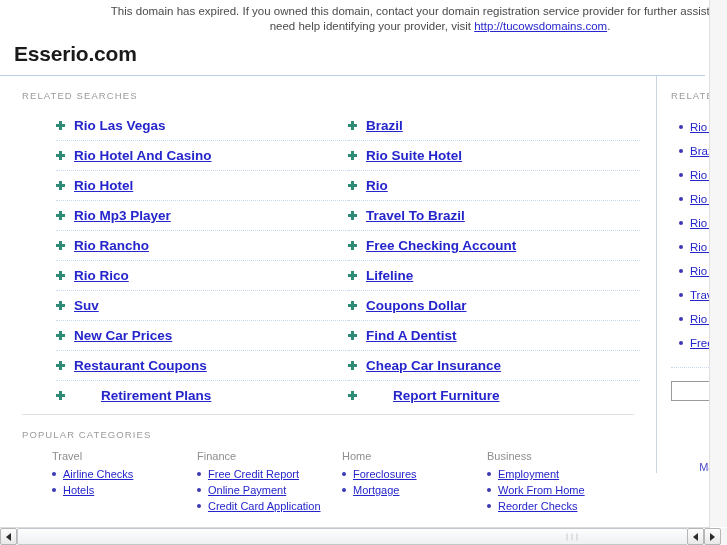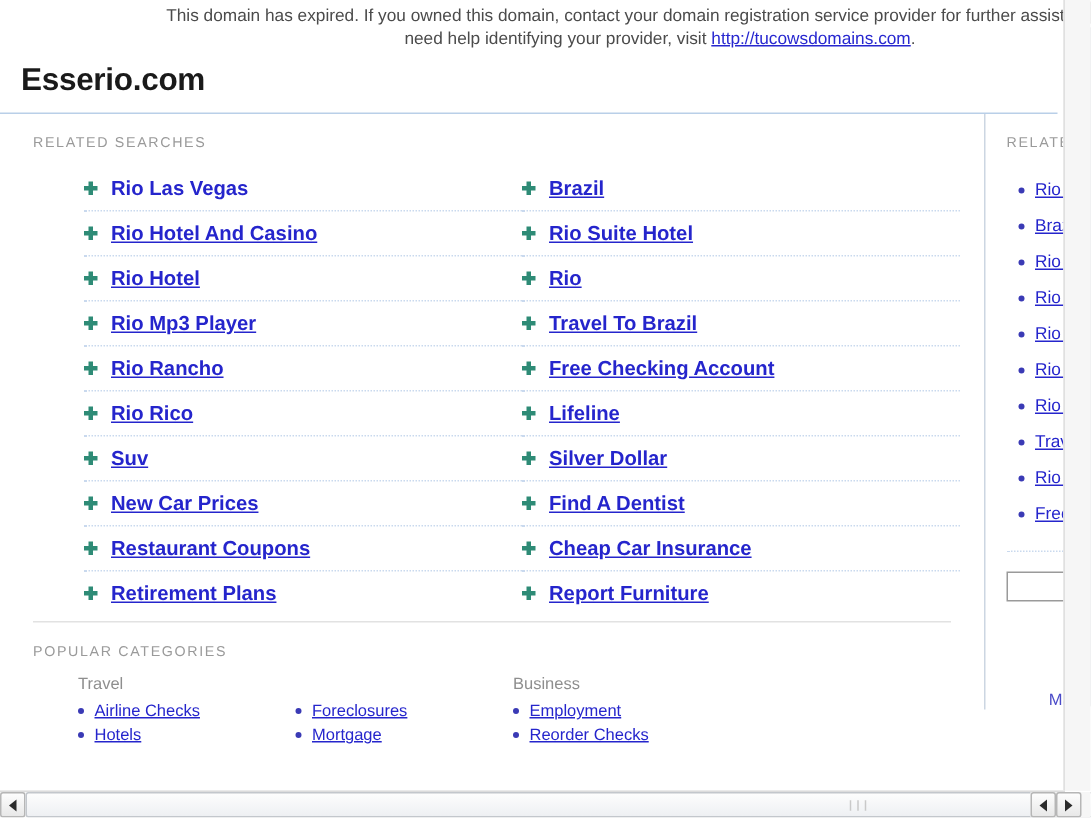--- a/index.html
+++ b/index.html
@@ -37,39 +37,39 @@
   }
 
   
   .rs-grid{display:flex;padding:10px 0 0 0;}
   .rs-col{width:292px;margin-left:56px;}
   .rs-col.second{margin-left:0px;}
   .rs-item{
     padding:5px 0 5px 0;border-bottom:1px dotted #c9d9ee;
     display:flex;align-items:center;height:19px;
   }
-  .rs-item:last-child{border-bottom:none;}
+  .rs-item:last-child{border-bottom:none;gap:27px;}
   .bullet-plus{
     width:9px;height:9px;position:relative;flex:0 0 9px;margin-right:9px;
   }
   .bullet-plus::before,.bullet-plus::after{
     content:"";position:absolute;background:#2e8b76;
   }
   .bullet-plus::before{left:3px;top:0;width:3px;height:9px;}
   .bullet-plus::after{left:0;top:3px;width:9px;height:3px;}
   .rs-link{
     color:#2525cc;font-size:13.5px;font-weight:bold;text-decoration:underline;
     white-space:nowrap;
   }
   .rs-link.nounder{text-decoration:none;}
 
   
   .pc-wrap{margin-top:4px;}
   .pc-rule{height:1px;background:#e2e2e2;margin:0 22px 0 22px;width:612px;}
-  .cat-grid{display:flex;padding:10px 0 0 52px;align-items:flex-end;}
+  .cat-grid{display:flex;padding:10px 0 0 52px;}
   .cat-col{width:145px;}
   .cat-head{color:#8e8e8e;font-size:11px;padding-bottom:4px;}
   .cat-item{display:flex;align-items:center;padding:2px 0 2px 0;}
   .dot{width:4px;height:4px;border-radius:50%;background:#3a3ab5;margin-right:7px;flex:0 0 4px;}
   .cat-link{color:#2525cc;font-size:11px;text-decoration:underline;white-space:nowrap;}
 
   
   .side-label{
     color:#9a9a9a;font-size:9.5px;letter-spacing:1.1px;padding:14px 0 0 14px;
   }
@@ -225,21 +225,21 @@
                 <div class="rs-item">
                   <span class="bullet-plus"></span>
                   <a href="#" class="rs-link">Free Checking Account</a>
                 </div>
                 <div class="rs-item">
                   <span class="bullet-plus"></span>
                   <a href="#" class="rs-link">Lifeline</a>
                 </div>
                 <div class="rs-item">
                   <span class="bullet-plus"></span>
-                  <a href="#" class="rs-link">Silver Dollar</a>
+                  <a href="#" class="rs-link">Coupons Dollar</a>
                 </div>
                 <div class="rs-item">
                   <span class="bullet-plus"></span>
                   <a href="#" class="rs-link">Find A Dentist</a>
                 </div>
                 <div class="rs-item">
                   <span class="bullet-plus"></span>
                   <a href="#" class="rs-link">Cheap Car Insurance</a>
                 </div>
                 <div class="rs-item">
@@ -258,34 +258,54 @@
                   <div class="cat-item">
                     <span class="dot"></span>
                     <a href="#" class="cat-link">Airline Checks</a>
                   </div>
                   <div class="cat-item">
                     <span class="dot"></span>
                     <a href="#" class="cat-link">Hotels</a>
                   </div>
                 </div>
                 <div class="cat-col">
+                  <div class="cat-head">Finance</div>
+                  <div class="cat-item">
+                    <span class="dot"></span>
+                    <a href="#" class="cat-link">Free Credit Report</a>
+                  </div>
+                  <div class="cat-item">
+                    <span class="dot"></span>
+                    <a href="#" class="cat-link">Online Payment</a>
+                  </div>
+                  <div class="cat-item">
+                    <span class="dot"></span>
+                    <a href="#" class="cat-link">Credit Card Application</a>
+                  </div>
+                </div>
+                <div class="cat-col">
+                  <div class="cat-head">Home</div>
                   <div class="cat-item">
                     <span class="dot"></span>
                     <a href="#" class="cat-link">Foreclosures</a>
                   </div>
                   <div class="cat-item">
                     <span class="dot"></span>
                     <a href="#" class="cat-link">Mortgage</a>
                   </div>
                 </div>
                 <div class="cat-col">
                   <div class="cat-head">Business</div>
                   <div class="cat-item">
                     <span class="dot"></span>
                     <a href="#" class="cat-link">Employment</a>
+                  </div>
+                  <div class="cat-item">
+                    <span class="dot"></span>
+                    <a href="#" class="cat-link">Work From Home</a>
                   </div>
                   <div class="cat-item">
                     <span class="dot"></span>
                     <a href="#" class="cat-link">Reorder Checks</a>
                   </div>
                 </div>
               </div>
           </div>
         </div>
 

